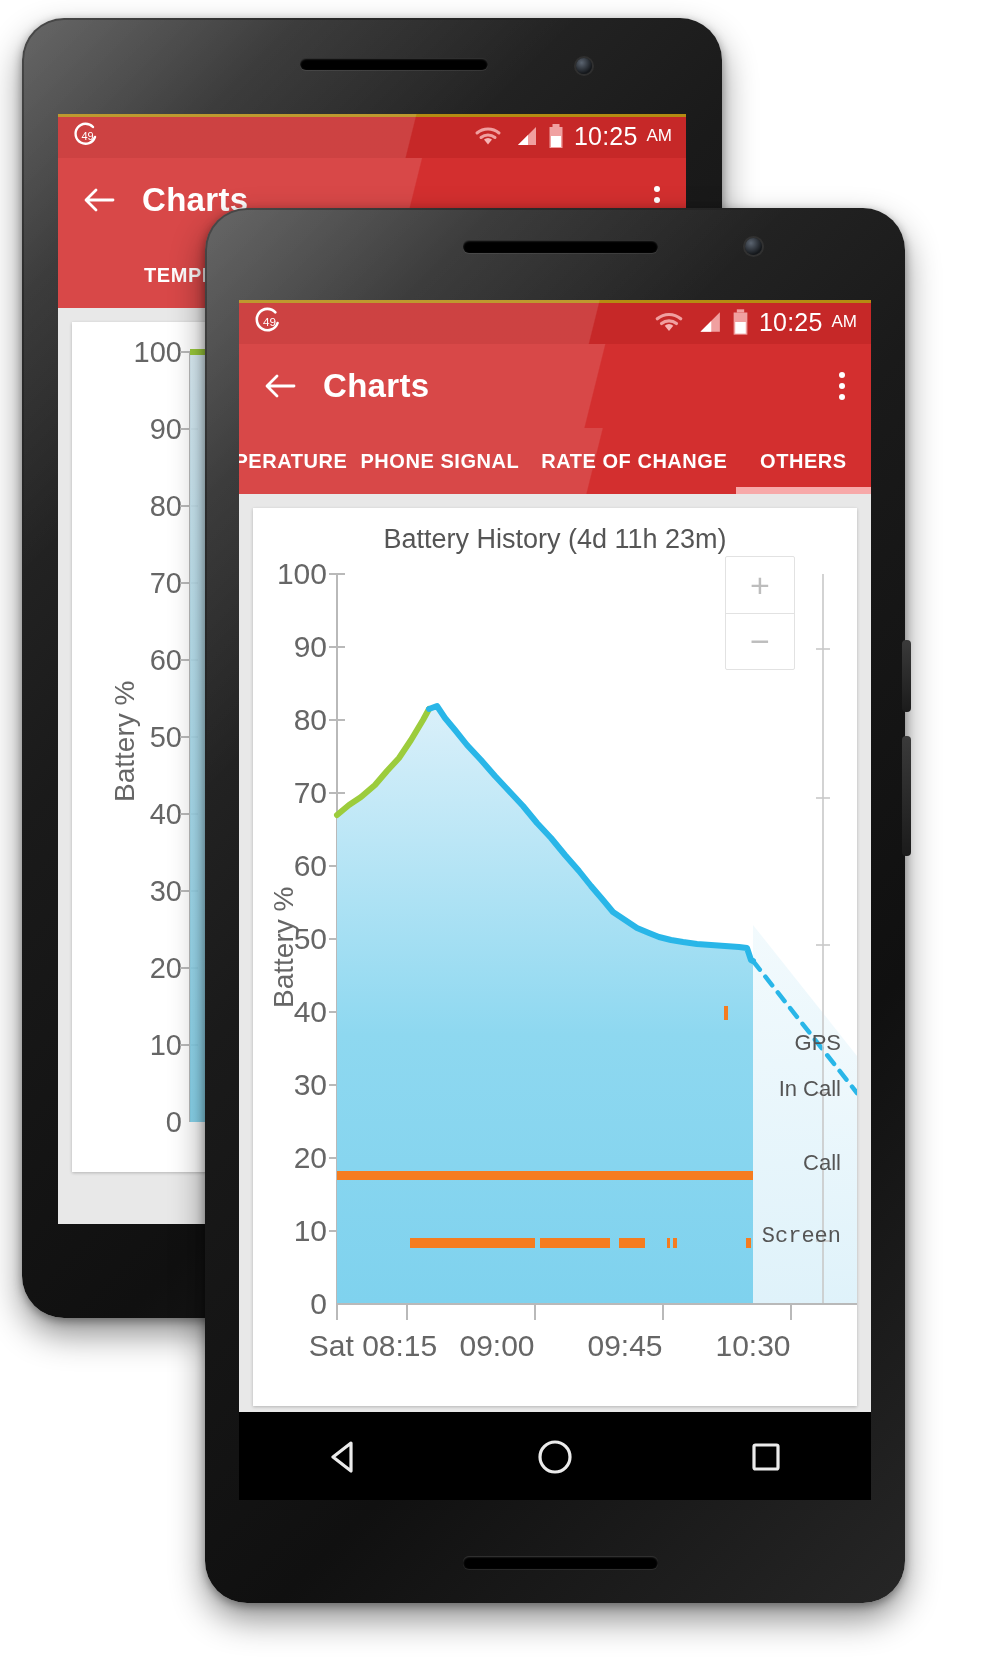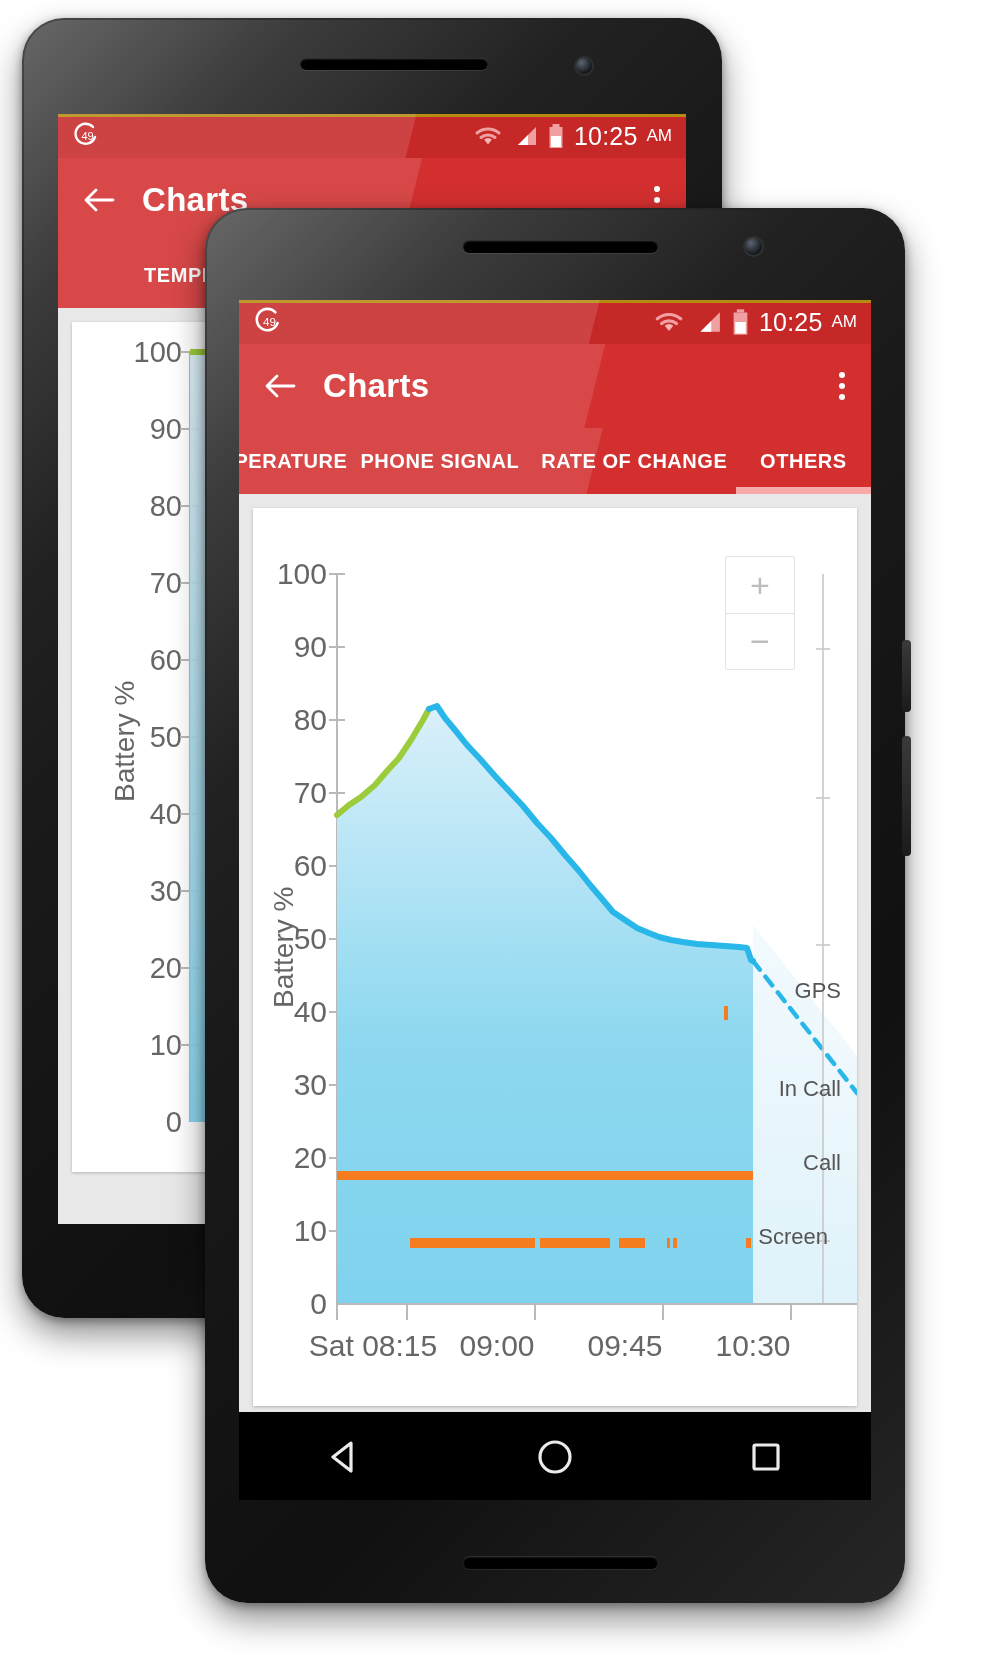--- a/index.html
+++ b/index.html
@@ -226,20 +226,21 @@
       <div class="tab" style="width:156px;margin-left:-48px;">TEMPERATURE</div>
       <div class="tab" style="width:206px;">PHONE SIGNAL</div>
       <div class="tab" style="width:225px;">RATE OF CHANGE</div>
       <div class="tab sel" style="width:150px;">OTHERS</div>
       <div class="gloss"></div>
     </div>
 
     <div class="content" style="height:918px;">
       <div class="card" style="height:898px;">
 
+        <div class="chart-title">Battery History (4d 11h 23m)</div>
 
         <div class="zoomctl">
           <button>+</button>
           <div class="sep"></div>
           <button>−</button>
         </div>
 
         <svg width="604" height="898" viewBox="0 0 604 898">
           <defs>
             <linearGradient id="fillMain" x1="0" y1="0" x2="0" y2="1">
@@ -326,24 +327,24 @@
             <line x1="538" y1="796" x2="538" y2="812"></line>
           </g>
           <g class="tick-txt" font-size="30" text-anchor="middle">
             <text x="120" y="848">Sat 08:15</text>
             <text x="244" y="848">09:00</text>
             <text x="372" y="848">09:45</text>
             <text x="500" y="848">10:30</text>
           </g>
         </svg>
 
-        <div class="legend-lab" style="right:16px;top:470px;">GPS</div>
+        <div class="legend-lab" style="right:16px;top:522px;">GPS</div>
         <div class="legend-lab" style="right:16px;top:568px;">In Call</div>
         <div class="legend-lab" style="right:16px;top:642px;">Call</div>
-        <div class="legend-lab" style="right:29px;top:716px;">Screen</div>
+        <div class="legend-lab" style="right:16px;top:716px;font-family:Liberation Mono, monospace;">Screen</div>
       </div>
     </div>
 
     <div class="navbar">
       <svg class="nav-ico" width="44" height="44" viewBox="0 0 44 44">
         <path d="M29 8 L11 22 L29 36 Z" fill="none" stroke="#fff" stroke-width="3.2" stroke-linejoin="round"></path>
       </svg>
       <svg class="nav-ico" width="46" height="46" viewBox="0 0 46 46">
         <circle cx="23" cy="23" r="15" fill="none" stroke="#fff" stroke-width="3.2"></circle>
       </svg>

